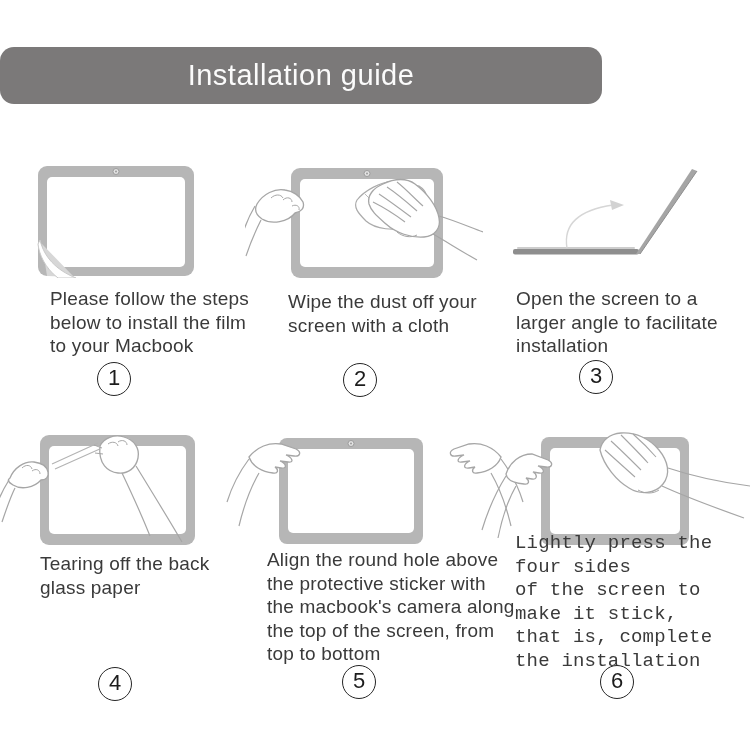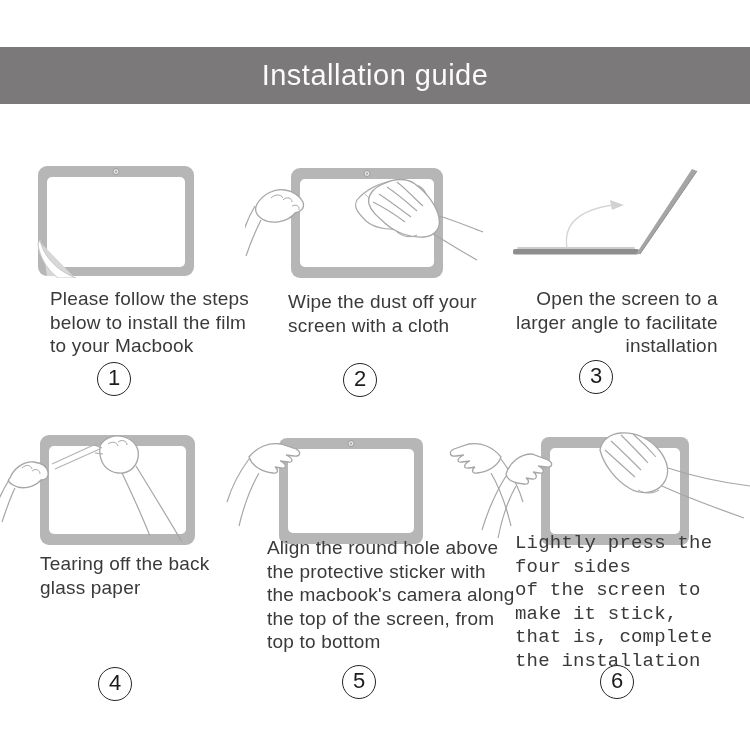--- a/index.html
+++ b/index.html
@@ -1,43 +1,43 @@
 <!DOCTYPE html>
 <html><head>
 <meta charset="utf-8">
 <style>
   html,body{margin:0;padding:0;}
   body{
     width:750px;height:750px;background:#ffffff;position:relative;overflow:hidden;
     font-family:"Liberation Sans","DejaVu Sans",sans-serif;
   }
   .header{
-    position:absolute;left:0;top:47px;width:750px;height:57px;background:#7b7979;
-    display:flex;align-items:center;justify-content:center;
+    position:absolute;left:0;top:47px;width:602px;height:57px;background:#7b7979;
+    display:flex;align-items:center;justify-content:center;border-radius:14px;
   }
   .header-title{
     color:#fbfbfb;font-size:29px;letter-spacing:0.5px;font-weight:400;
   }
   .illus{position:absolute;}
   .illus svg{display:block;width:100%;height:100%;}
   #i1{left:36px;top:164px;width:160px;height:114px;}
   #i2{left:245px;top:166px;width:238px;height:116px;}
   #i3{left:505px;top:158px;width:200px;height:108px;}
   #i4{left:0px;top:430px;width:235px;height:118px;}
   #i5{left:225px;top:426px;width:300px;height:128px;}
   #i6{left:478px;top:426px;width:272px;height:124px;}
   .caption{
     position:absolute;font-size:19px;line-height:23.5px;color:#3a3a3a;
     white-space:pre-line;letter-spacing:0.2px;font-weight:400;
   }
   #c1{left:50px;top:287px;}
   #c2{left:288px;top:290px;}
-  #c3{left:516px;top:287px;text-align:right;}
+  #c3{left:516px;top:287px;}
   #c4{left:40px;top:552px;}
-  #c5{left:267px;top:536px;}
+  #c5{left:267px;top:548px;}
   #c6{left:515px;top:532px;font-family:Liberation Mono, monospace;}
   .badge{
     position:absolute;width:34px;height:34px;box-sizing:border-box;
     border:1.6px solid #262626;border-radius:50%;
     display:flex;align-items:center;justify-content:center;
     font-size:22px;color:#1c1c1c;background:#fff;
   }
   .badge span{transform:translateY(-1px);}
   #b1{left:97px;top:362px;}
   #b2{left:343px;top:363px;}

